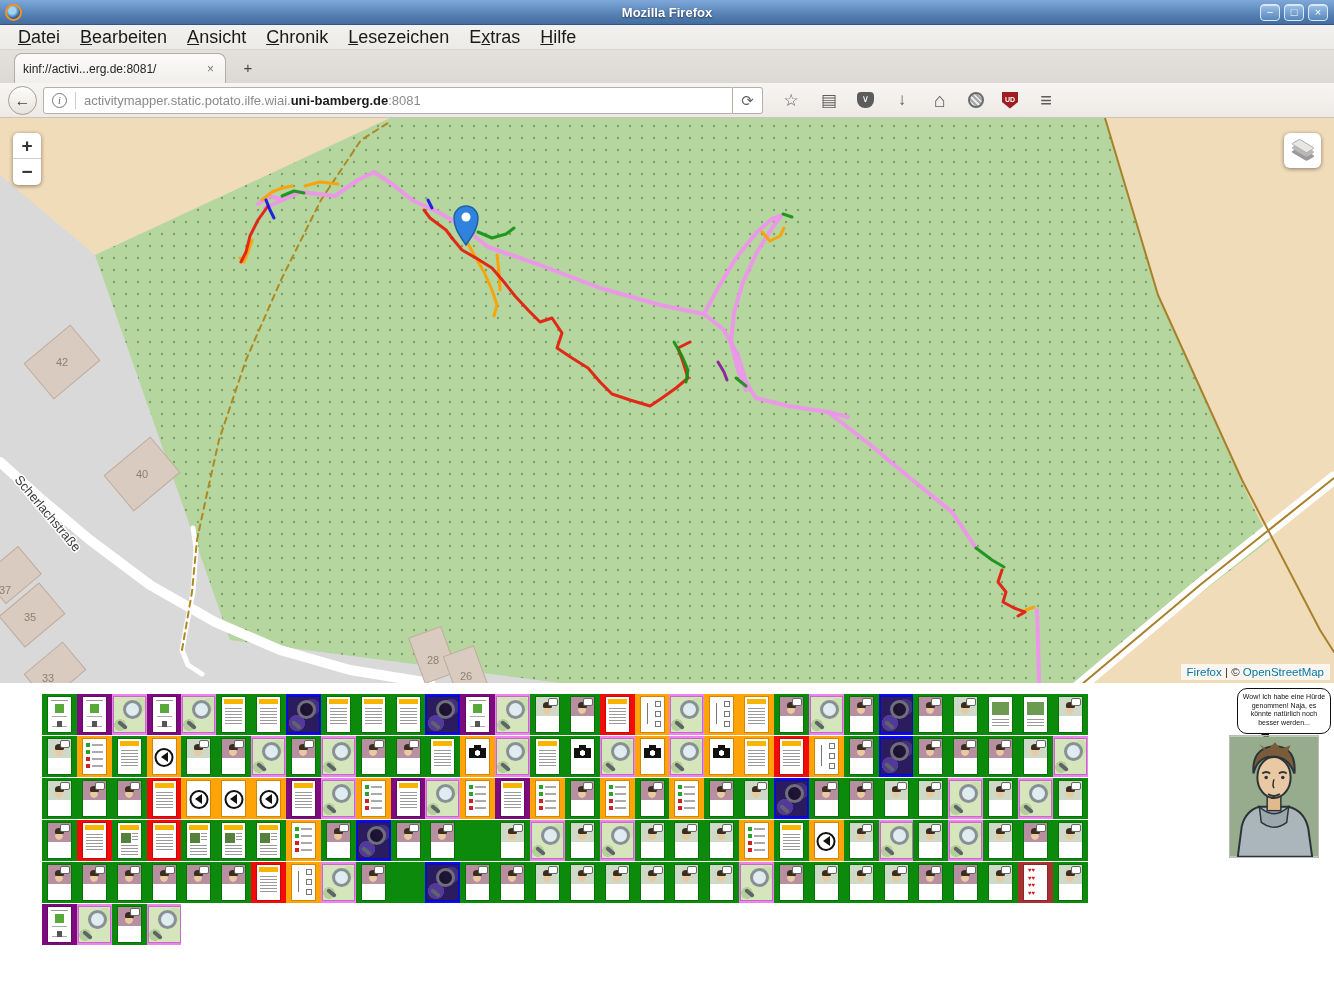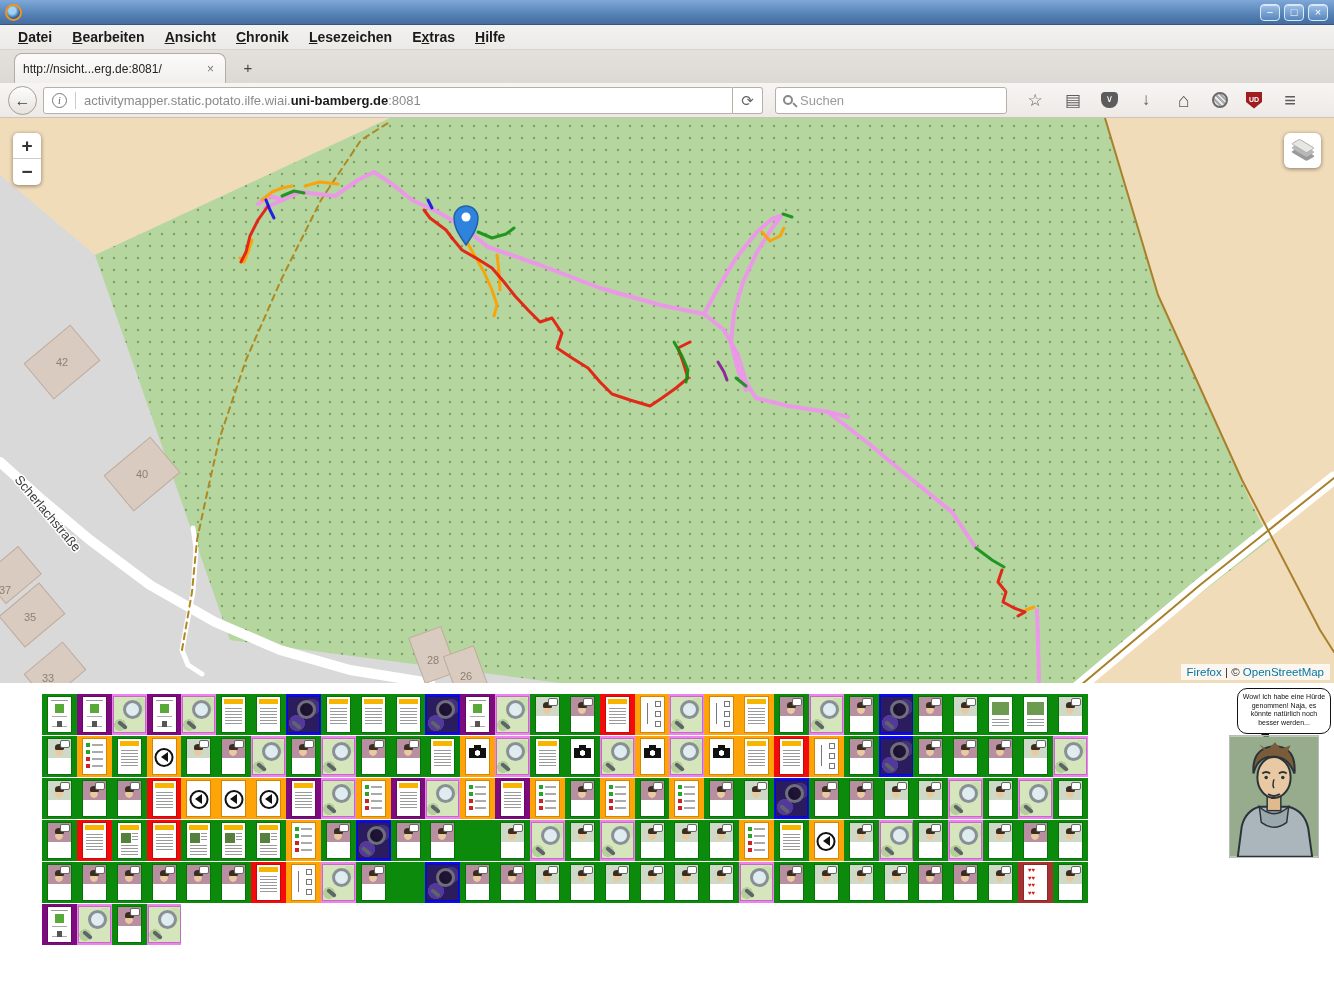--- a/index.html
+++ b/index.html
@@ -17,21 +17,21 @@
   .win-title { position:absolute; left:0; right:0; text-align:center; color:#fff;
     font-weight:bold; font-size:13px; text-shadow:0 1px 2px rgba(0,0,0,.55); }
   .winbtns { margin-left:auto; display:flex; gap:4px; padding-right:6px; }
   .winbtn { width:20px; height:17px; border-radius:4px; color:#fff; font-size:11px;
     line-height:15px; text-align:center; border:1px solid #dce9f7;
     background:linear-gradient(#9cc0e8,#5787bd); box-shadow:inset 0 1px 0 rgba(255,255,255,.6); }
 
   .menubar { position:absolute; left:0; top:25px; width:1334px; height:25px;
     background:linear-gradient(#f4f2f0,#eceae7); border-bottom:1px solid #d8d4cf;
     display:flex; align-items:center; padding-left:8px; }
-  .menu-item { font-size:14px; color:#1a1a1a; padding:20px 10px;font-weight:bold; }
+  .menu-item { font-size:18px; color:#1a1a1a; padding:20px 10px; }
   .menu-item u { text-decoration:underline; }
 
   .tabbar { position:absolute; left:0; top:50px; width:1334px; height:33px;
     background:linear-gradient(#e4e1dd,#dcd8d3); }
   .tab { position:absolute; left:14px; top:3px; width:212px; height:30px;
     background:linear-gradient(#fcfbfa,#f1efec); border:1px solid #b3ada6; border-bottom:none;
     border-radius:8px 8px 0 0; display:flex; align-items:center; padding:0 8px; }
   .tab-title { font-size:12px; color:#222; white-space:nowrap; overflow:hidden; flex:1; }
   .tab-close { font-size:12px; color:#777; padding:0 3px; }
   .newtab { position:absolute; left:236px; top:8px; width:24px; height:20px; text-align:center;
@@ -159,57 +159,54 @@
     text-align:center; color:#111; }
   .bubble::after { content:""; position:absolute; left:22px; bottom:-9px; width:0; height:0;
     border:9px solid transparent; border-top-color:#111; border-bottom:0; border-right:0; }
   .avatar { position:absolute; left:1229px; top:52px; width:90px; height:123px; border:1px solid #bbb; }
 </style>
 </head>
 <body>
 
 <div class="titlebar">
   <div class="ff-logo"></div>
+  <div class="win-title">Mozilla Firefox</div>
   <div class="winbtns">
     <div class="winbtn">−</div>
     <div class="winbtn">□</div>
     <div class="winbtn">×</div>
   </div>
 </div>
 
 <div class="menubar" id="menubar">
     <span class="menu-item"><u>D</u>atei</span>
     <span class="menu-item"><u>B</u>earbeiten</span>
     <span class="menu-item"><u>A</u>nsicht</span>
     <span class="menu-item"><u>C</u>hronik</span>
     <span class="menu-item"><u>L</u>esezeichen</span>
     <span class="menu-item">E<u>x</u>tras</span>
     <span class="menu-item"><u>H</u>ilfe</span>
   </div>
 
 <div class="tabbar">
   <div class="tab">
-    <span class="tab-title">http://nsicht...erg.de:8081/</span>
+    <span class="tab-title">kinf://activi...erg.de:8081/</span>
     <span class="tab-close">×</span>
   </div>
   <div class="newtab">+</div>
 </div>
 
 <div class="navbar">
   <div class="backbtn">←</div>
   <div class="urlbox">
     <span class="info-i">i</span>
     <span class="url-div"></span>
     <span class="url-text"><span>activitymapper.static.potato.ilfe.wiai.</span><b>uni-bamberg.de</b><span>:8081</span></span>
   </div>
   <div class="reloadbox">⟳</div>
-  <div class="searchbox">
-    <span class="mag-ico"></span>
-    <span class="search-ph">Suchen</span>
-  </div>
   <div class="navicons">
     <span class="nico">☆</span>
     <span class="nico">▤</span>
     <span class="pocket">∨</span>
     <span class="nico" style="font-weight:bold">↓</span>
     <span class="nico" style="font-size:20px">⌂</span>
     <span class="globe-x"></span>
     <span class="ushield">UD</span>
     <span class="nico" style="font-size:20px">≡</span>
   </div>

